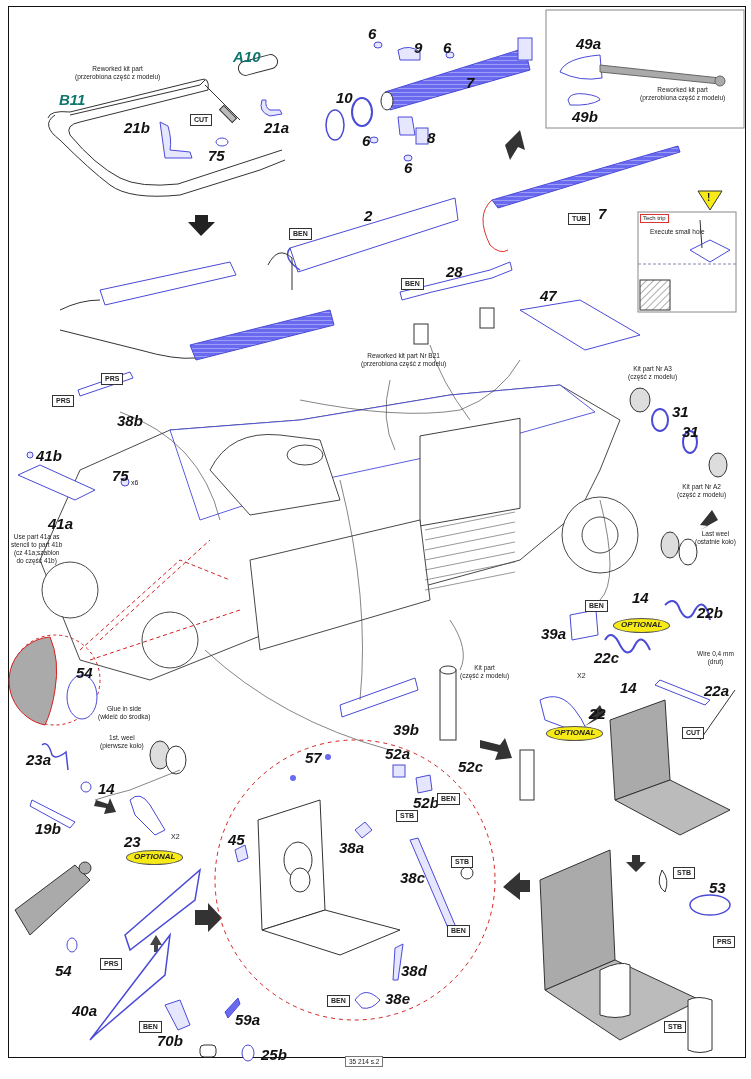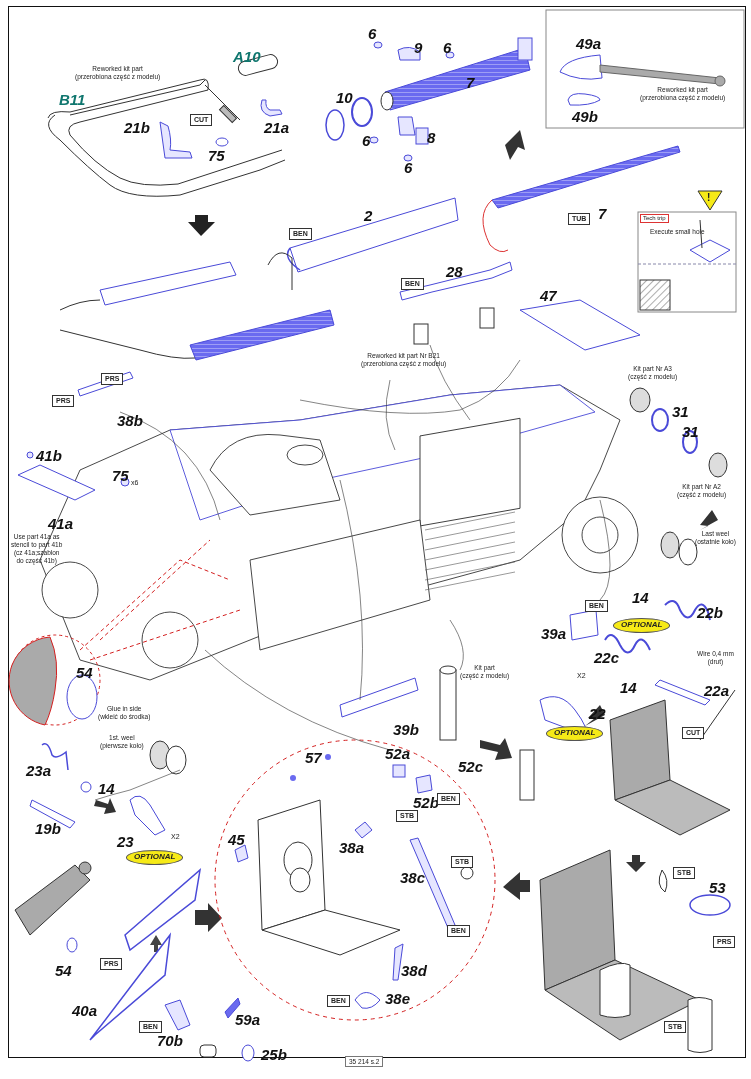--- a/index.html
+++ b/index.html
@@ -355,24 +355,24 @@
 <div class="lbl" style="left:545px;top:706px;margin-left:44px;">22</div>
 <div class="opt" style="left:546px;top:726px;">OPTIONAL</div>
 <div class="tag" style="left:682px;top:727px;">CUT</div>
 <div class="lbl" style="left:393px;top:722px;">39b</div>
 <div class="note" style="left:460px;top:664px;">
   <div>Kit part</div>
   <div>(część z modelu)</div>
 </div>
 <div class="lbl" style="left:458px;top:759px;">52c</div>
 
-<div class="lbl" style="left:26px;top:752px;margin-top:11px;">23a</div>
+<div class="lbl" style="left:26px;top:752px;">23a</div>
 <div class="lbl" style="left:98px;top:781px;">14</div>
 <div class="lbl" style="left:35px;top:821px;">19b</div>
-<div class="lbl" style="left:117px;top:834px;">23</div>
+<div class="lbl" style="left:124px;top:834px;">23</div>
 <div class="small" style="left:171px;top:833px;">X2</div>
 <div class="opt" style="left:126px;top:850px;">OPTIONAL</div>
 <div class="lbl" style="left:55px;top:963px;">54</div>
 <div class="tag" style="left:100px;top:958px;">PRS</div>
 <div class="lbl" style="left:72px;top:1003px;">40a</div>
 <div class="tag" style="left:139px;top:1021px;">BEN</div>
 <div class="lbl" style="left:157px;top:1033px;">70b</div>
 <div class="lbl" style="left:235px;top:1012px;">59a</div>
 <div class="lbl" style="left:261px;top:1047px;">25b</div>
 

